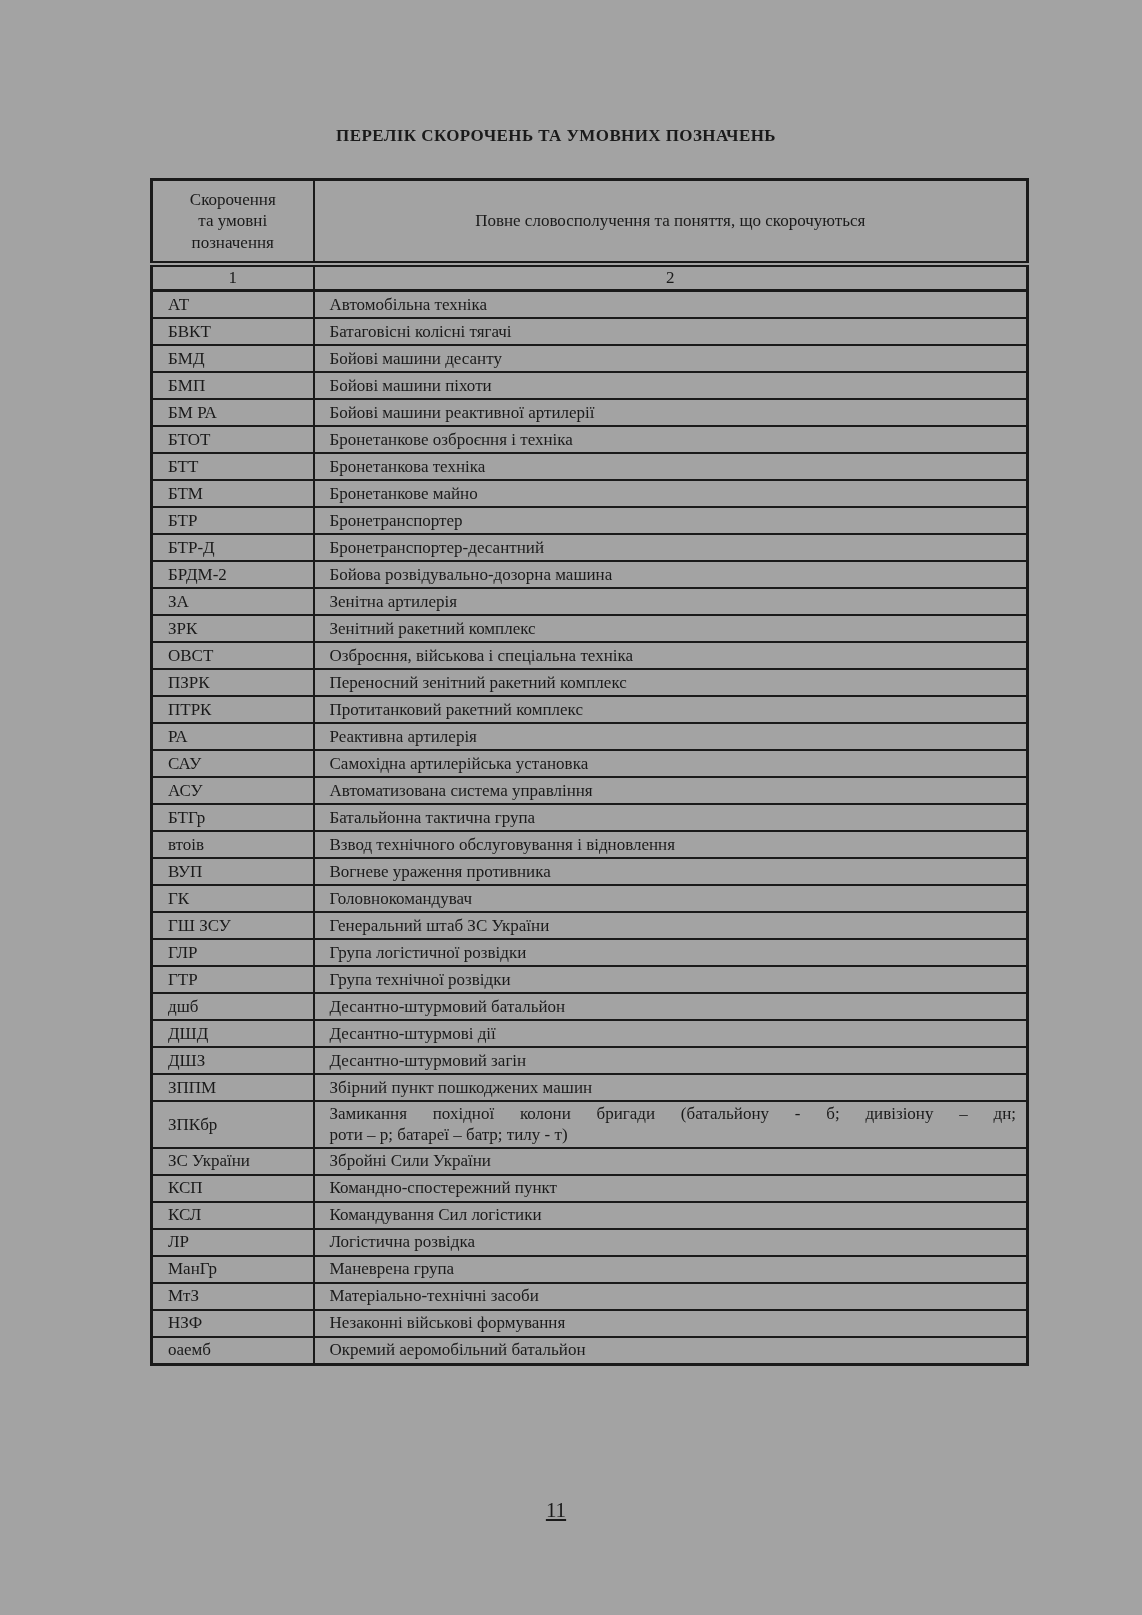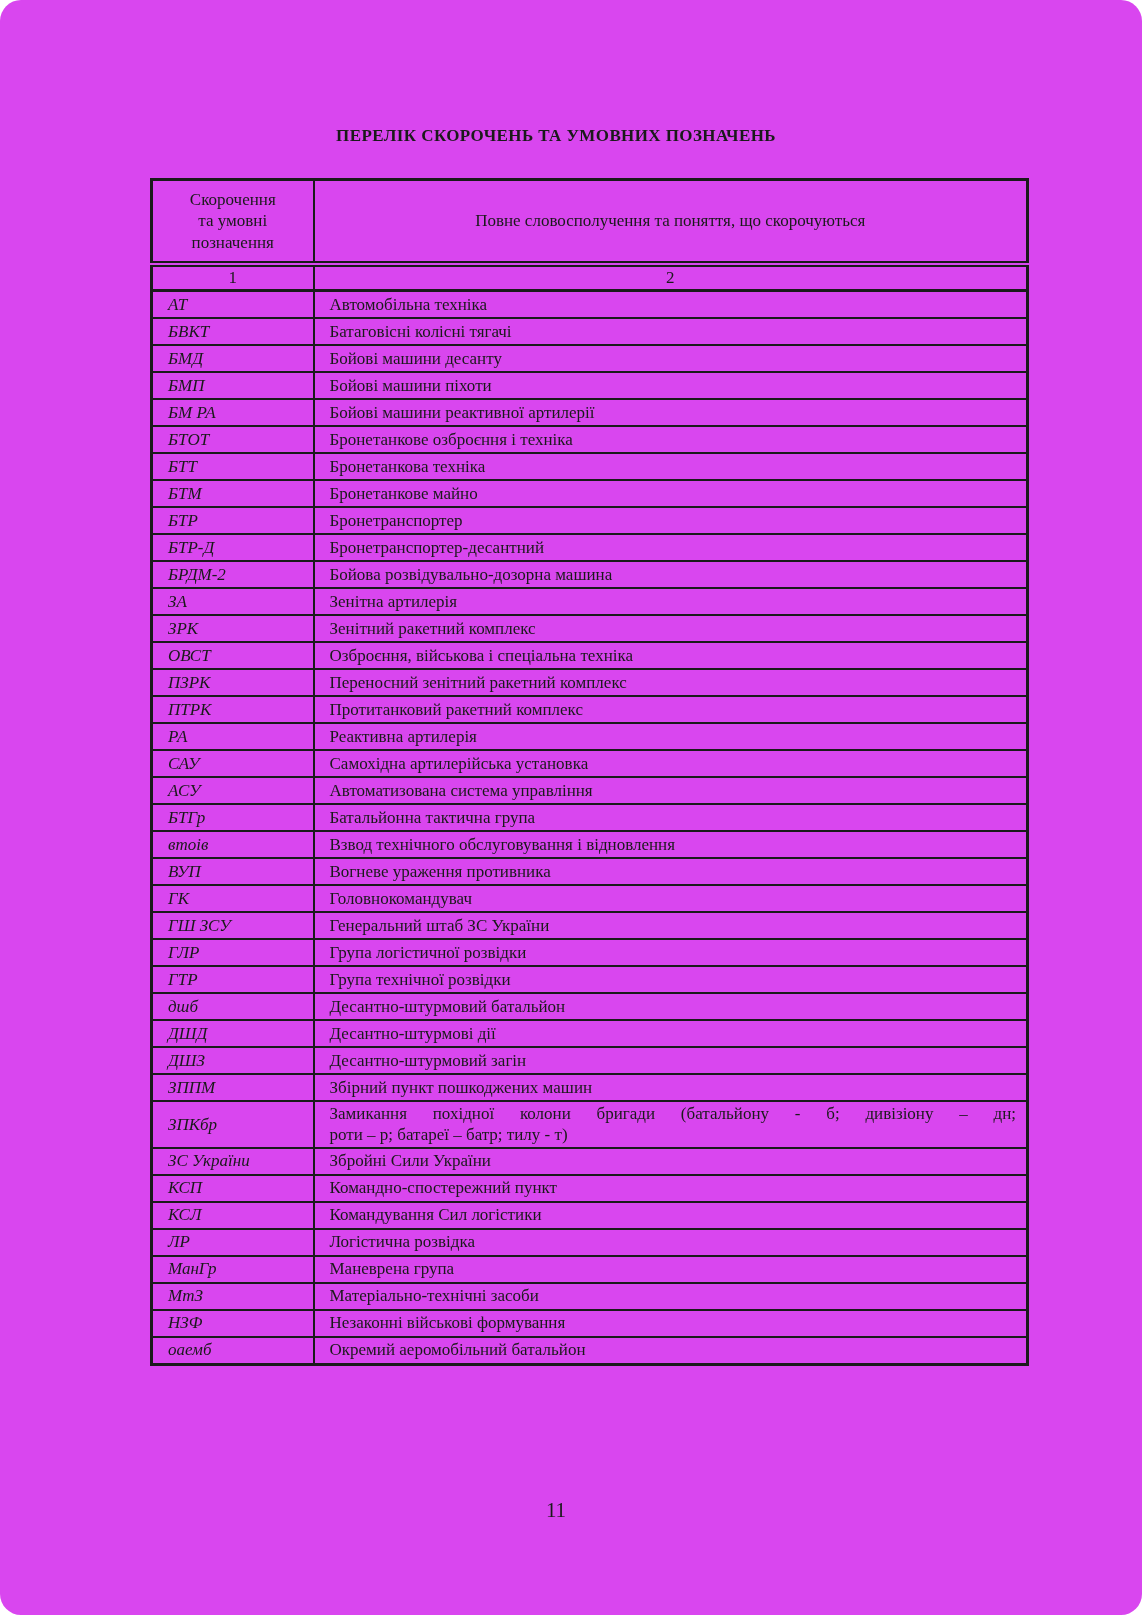--- a/index.html
+++ b/index.html
@@ -4,25 +4,24 @@
 <style>
   html, body {
     margin: 0;
     padding: 0;
     background: #ffffff;
   }
   .page {
     position: relative;
     width: 1142px;
     height: 1615px;
-    background: #d946ef;
+    background: #a3a3a3;
     font-family: "Liberation Serif", serif;
     color: #1a1a1a;
     overflow: hidden;
-    border-radius: 21px;
   }
   .title {
     position: absolute;
     top: 126px;
     left: 118px;
     width: 876px;
     margin: 0;
     text-align: center;
     font-size: 17px;
     font-weight: bold;
@@ -58,36 +57,37 @@
     border-bottom: 6px double #1a1a1a;
   }
   tr.head-row th.h1 { white-space: pre-line; }
   tr.num-row td {
     height: 22px;
     text-align: center;
     padding: 0 6px;
     border-bottom: 3px solid #1a1a1a;
   }
   tbody tr.data-row td { height: 23px; }
-  tbody tr.data-row td.abbr { white-space: nowrap; font-style: italic; }
+  tbody tr.data-row td.abbr { white-space: nowrap; }
   tbody tr.data-row td.full { }
   td.full .jline {
     text-align: justify;
     text-align-last: justify;
   }
   td.full .nline {
     text-align: left;
   }
   .page-number {
     position: absolute;
     top: 1498px;
     left: 118px;
     width: 876px;
     text-align: center;
     font-size: 21px;
+    text-decoration: underline;
   }
 </style>
 </head>
 <body>
 
 <div class="page">
 
   <h1 class="title">ПЕРЕЛІК СКОРОЧЕНЬ ТА УМОВНИХ ПОЗНАЧЕНЬ</h1>
 
   <table class="abbr-table">

